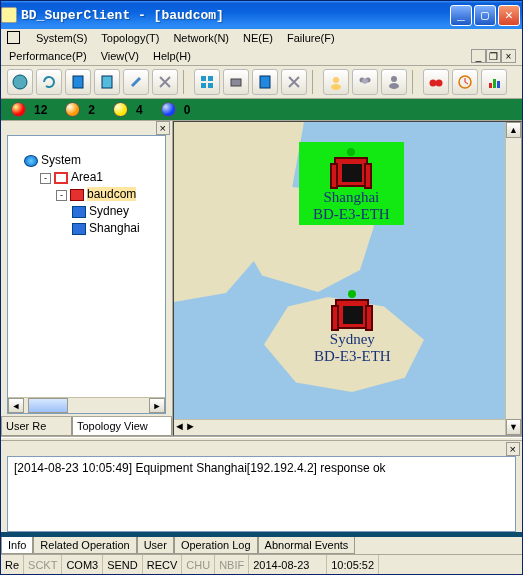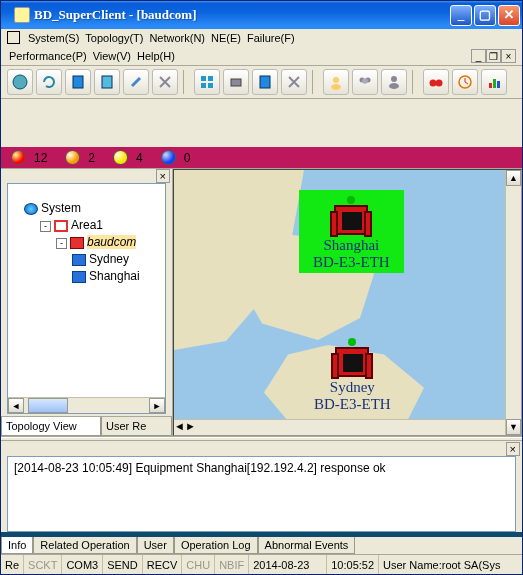--- a/index.html
+++ b/index.html
@@ -1,52 +1,52 @@
 <!DOCTYPE html>
 <html><head>
 <meta charset="utf-8">
 <style>
 * { box-sizing: border-box; margin: 0; padding: 0; }
 body { font-family: Tahoma, sans-serif; font-size: 11px; background: #ece9d8; width: 523px; height: 575px; overflow: hidden; }
 .window { width: 523px; height: 575px; border: 1px solid #0a246a; background: #ece9d8; display: flex; flex-direction: column; }
-.titlebar { background: linear-gradient(to bottom, #3a93ff 0%, #0a5cd7 8%, #0b64e0 40%, #2b8af5 88%, #2b8af5 100%); color: #fff; height: 28px; display: flex; align-items: center; padding: 0 2px 0 13px; font-family: Liberation Serif, serif; font-size: 13px; font-weight: bold; }
+.titlebar { background: linear-gradient(to bottom, #3a93ff 0%, #0a5cd7 8%, #0b64e0 40%, #2b8af5 88%, #2b8af5 100%); color: #fff; height: 28px; display: flex; align-items: center; padding: 0 2px 0 0; font-family: Liberation Mono, monospace; font-size: 13px; font-weight: bold; }
 .titlebar .app-icon { width: 16px; height: 16px; background: #fff59d; border: 1px solid #999; margin-right: 4px; border-radius: 2px; }
 .titlebar .title-text { flex: 1; text-shadow: 1px 1px 1px rgba(0,0,0,.3); }
 .win-btns { display: flex; gap: 2px; }
 .win-btn { width: 22px; height: 21px; border: 1px solid #fff; border-radius: 3px; background: linear-gradient(to bottom,#7eb0ff,#1c58c7); color: #fff; display: flex; align-items: center; justify-content: center; font-weight: bold; font-size: 13px; cursor: pointer; }
 .win-btn.close { background: linear-gradient(to bottom,#f7986f,#d9452b); }
-.menubar { background: #ece9d8; padding: 2px 6px; display: flex; flex-wrap: wrap; gap: 2px 2px; border-bottom: 1px solid #aca899; }
+.menubar { background: #ece9d8; padding: 2px 6px; display: flex; flex-wrap: wrap; gap: 2px 10px; border-bottom: 1px solid #aca899; }
 .menubar .menu-item { cursor: pointer; padding: 1px 2px; }
 .menubar .sys-icon { width: 13px; height: 13px; border: 1px solid #000; margin-right: 4px; display:inline-block; vertical-align: middle; }
 .doc-ctrl { margin-left: auto; display: flex; gap: 0; }
 .doc-ctrl span { width: 15px; height: 14px; border: 1px solid #999; background: #ece9d8; display: flex; align-items: center; justify-content: center; font-size: 10px; cursor: pointer; }
 .toolbar { background: #ece9d8; border-bottom: 1px solid #aca899; padding: 3px 6px; display: flex; gap: 3px; align-items: center; }
 .tool-btn { width: 26px; height: 26px; border: 1px solid #bbb; border-radius: 3px; background: linear-gradient(#fff,#e6e3d5); display: flex; align-items: center; justify-content: center; cursor: pointer; }
 .tool-sep { width: 6px; height: 24px; border-left: 1px solid #aca899; margin: 0 2px; }
-.statusbar1 { background: #be185d; border-bottom: 1px solid #aca899; padding: 3px 10px; display: flex; gap: 18px; align-items: center; font-size: 12px; font-weight: normal; margin-top: 48px; }
+.statusbar1 { background: #15803d; border-bottom: 1px solid #aca899; padding: 3px 10px; display: flex; gap: 18px; align-items: center; font-size: 12px; font-weight: bold; }
 .status-item { display: flex; gap: 8px; align-items: center; }
 .led { width: 15px; height: 15px; border-radius: 50%; border: 1px solid #555; }
 .led.red { background: radial-gradient(circle at 30% 30%,#ff8,#f00 60%); }
 .led.orange { background: radial-gradient(circle at 30% 30%,#ffe,#ff9800 60%); }
 .led.yellow { background: radial-gradient(circle at 30% 30%,#fffde0,#ffe600 60%); }
 .led.blue { background: radial-gradient(circle at 30% 30%,#cde,#1040ff 60%); }
 .mainarea { flex: 1; display: flex; min-height: 0; border-bottom: 1px solid #aca899; }
 .left-pane { width: 172px; display: flex; flex-direction: column; border-right: 1px solid #aca899; background: #ece9d8; position: relative; }
 .pane-close { position: absolute; top: 0; right: 2px; font-size: 11px; cursor: pointer; padding: 0 3px; border:1px solid #999; background:#ece9d8; }
 .tree-wrap { margin: 14px 6px 2px 6px; flex: 1; border: 1px solid #7f9db9; background: #fff; overflow: hidden; display:flex; flex-direction:column; }
 .tree { flex:1; overflow:auto; padding: 16px; font-size: 12px; line-height: 17px; color: #000; }
 .tree ul { list-style: none; padding-left: 16px; }
 .tree .node { white-space: nowrap; }
 .tree .exp { display:inline-block; width:11px; height:11px; border:1px solid #7b7b7b; font-size:9px; line-height:9px; text-align:center; margin-right:3px; background:#fff; cursor:pointer; }
 .tree .ic { display:inline-block; width:14px; height:12px; margin-right:3px; vertical-align:middle; }
 .ic.globe { background: radial-gradient(circle,#6cf,#06c); border-radius:50%; border:1px solid #048; }
 .ic.folder-red { background:#fff; border:2px solid #e53030; }
 .ic.node-red { background:#e53030; border:1px solid #800; }
 .ic.node-blue { background:#2a6fda; border:1px solid #048; }
-.tree .sel { background:#ffe7a2;font-style:italic; }
+.tree .sel { background:#ffe7a2; }
 .hscroll { height:16px; background:#ece9d8; border-top:1px solid #c4c0a8; display:flex; }
 .hscroll .arrow { width:16px; border:1px solid #9c9a8c; background:linear-gradient(#fff,#e0ddcf); display:flex;align-items:center;justify-content:center; font-size:9px; cursor:pointer; }
 .hscroll .thumb { width:40px; margin-left:4px; border:1px solid #9c9a8c; background:linear-gradient(#d6e8ff,#9ec1f7); }
 .hscroll .track { flex:1; }
 .left-tabs { display:flex; border-top:1px solid #aca899; background:#ece9d8; }
 .left-tabs .tab { padding:3px 4px; border:1px solid #9c9a8c; border-top:none; background:#ece9d8; font-size:11px; cursor:pointer; white-space:nowrap; overflow:hidden; }
 .left-tabs .tab.active { background:#fff; }
 .map-pane { flex:1; position:relative; overflow:hidden; background:#9ac7e8; border:1px inset #999; }
 .map-pane .land { position:absolute; background:#e6e0be; }
 .map-vscroll { position:absolute; right:0; top:0; bottom:0; width:16px; background:#ece9d8; border-left:1px solid #c4c0a8; display:flex; flex-direction:column; }
@@ -242,22 +242,22 @@
           </ul>
         </div>
         <div class="hscroll">
           <div class="arrow">◄</div>
           <div class="thumb"></div>
           <div class="track"></div>
           <div class="arrow">►</div>
         </div>
       </div>
       <div class="left-tabs">
+        <div class="tab" style="flex:1">User Re</div>
         <div class="tab active" style="flex:0 0 100px">Topology View</div>
-        <div class="tab" style="flex:1">User Re</div>
       </div>
     </div>
 
     <div class="map-pane">
       <div class="land" style="left:0; top:0; width:130px; height:180px; clip-path: polygon(0 0,100% 0,90% 40%,70% 70%,40% 95%,0 100%);"></div>
       <div class="land" style="left:60px; top:60px; width:140px; height:110px; clip-path: polygon(10% 0,80% 10%,100% 40%,90% 80%,60% 100%,20% 85%,0 40%);"></div>
       <div class="land" style="left:90px; top:175px; width:160px; height:95px; clip-path: polygon(15% 10%,40% 0,75% 10%,100% 45%,88% 85%,55% 100%,20% 90%,0 50%);"></div>
 
       <div class="node-box hl" style="left:125px; top:20px;">
         <div class="dot"></div>
@@ -309,16 +309,15 @@
   <div class="statusbar2">
     <div class="cell">Re</div>
     <div class="cell dim">SCKT</div>
     <div class="cell">COM3</div>
     <div class="cell">SEND</div>
     <div class="cell">RECV</div>
     <div class="cell dim">CHU</div>
     <div class="cell dim">NBIF</div>
     <div class="cell" style="flex:0 0 78px">2014-08-23</div>
     <div class="cell">10:05:52</div>
-    <div class="cell" style="flex:1; border-right:none; overflow:hidden">User Name:root SA(Sys</div>
   </div>
 
 </div>
 
 </body></html>

